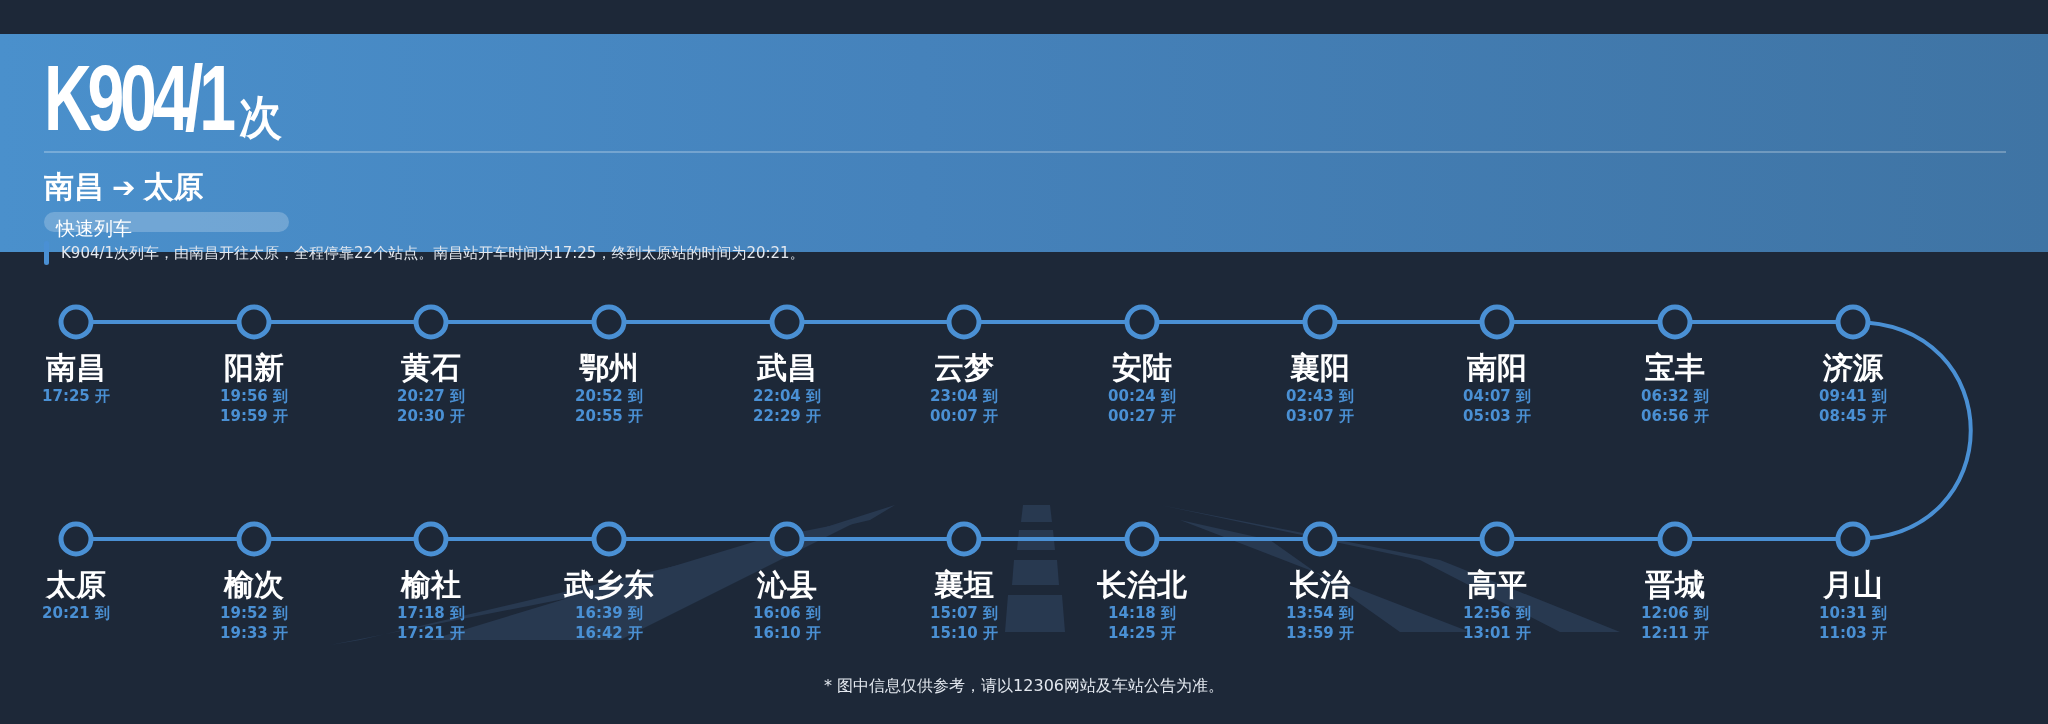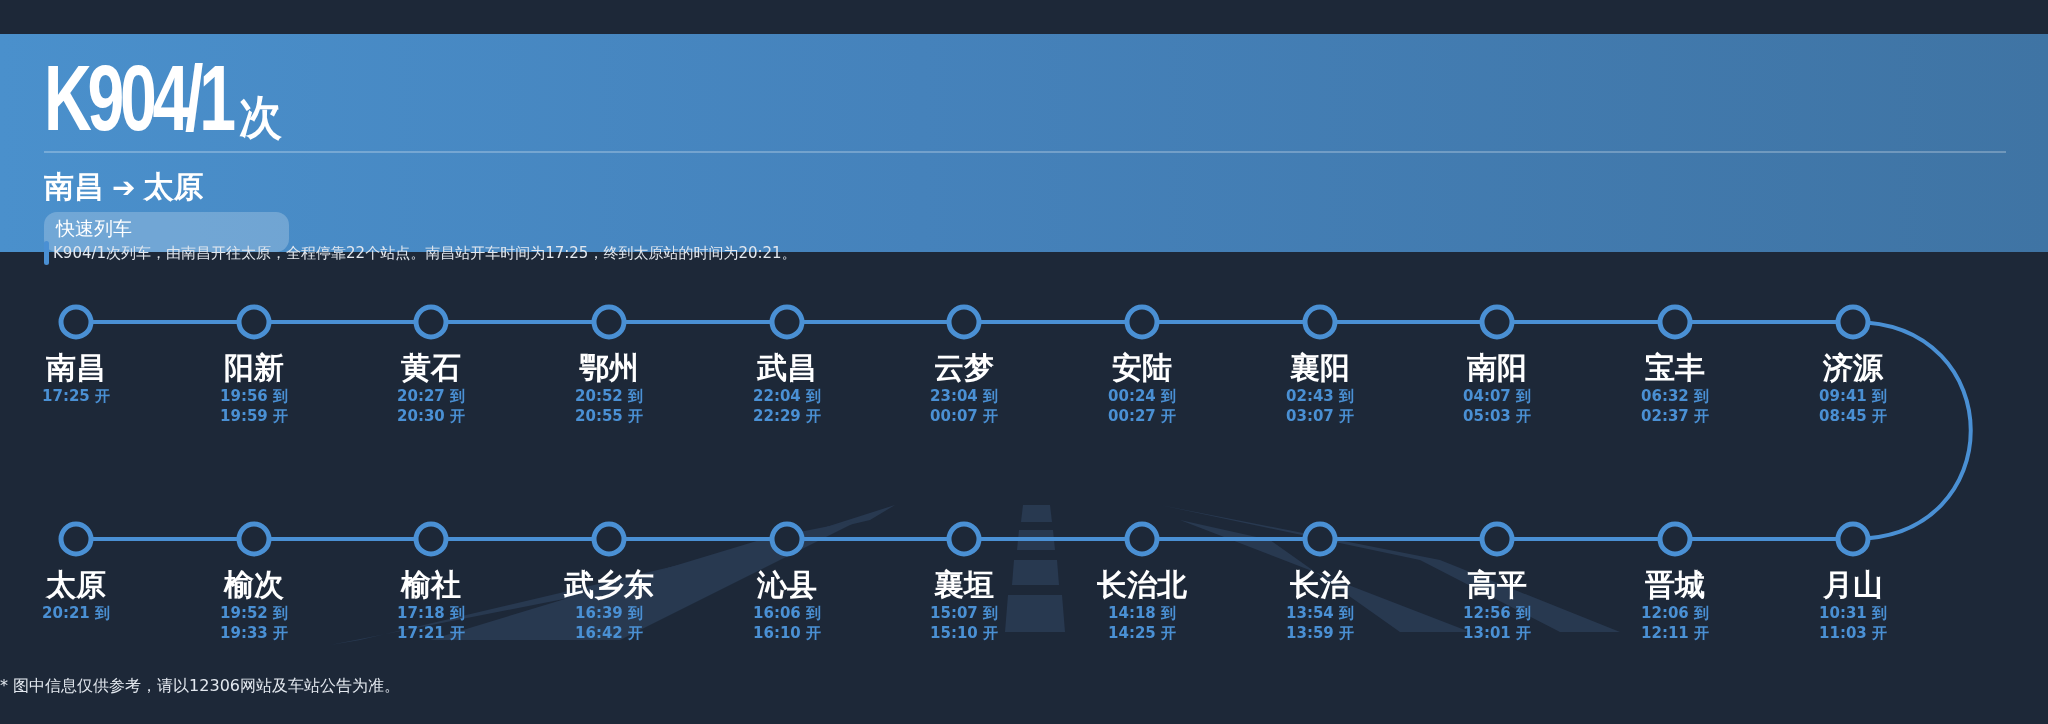--- a/index.html
+++ b/index.html
@@ -22,39 +22,39 @@
     display: flex; align-items: flex-end;
   }
   .train-no .suffix { font-size: 46px; letter-spacing: 0; margin-left: 10px; margin-bottom: 4px; transform: scaleX(1.3); transform-origin: left bottom; }
   .divider { position: absolute; left: 44px; top: 117px; width: 1962px; height: 2px; background: rgba(255,255,255,0.25); }
   .route {
     position: absolute; left: 44px; top: 133px; color: #fff; font-weight: bold; font-size: 30px;
     display: flex; align-items: center; gap: 8px;
   }
   .route .arrow { font-size: 28px; }
   .badge {
-    position: absolute; left: 44px; top: 178px; width: 245px; height: 40px;
+    position: absolute; left: 44px; top: 178px; width: 245px; height: 20px;
     background: rgba(255,255,255,0.22); border-radius: 13px;
     color: #fff; font-size: 19px; line-height: 32px; padding-left: 12px; box-sizing: border-box;
   }
   .desc {
     position: absolute; left: 44px; top: 241px; height: 24px;
-    display: flex; align-items: center; gap: 4px;
+    display: flex; align-items: center; gap: 12px;
   }
   .desc .bar { width: 5px; height: 24px; border-radius: 3px; background: #4a90d4; }
   .desc .text { color: #e3e8ef; font-size: 15px; }
   .watermark { position: absolute; left: 0; top: 0; }
   .route-svg { position: absolute; left: 0; top: 0; }
   .station {
     position: absolute; width: 160px; margin-left: -80px; text-align: center;
   }
   .station .name { color: #fff; font-weight: bold; font-size: 30px; line-height: 36px; }
   .station .time { color: #4a90d4; font-weight: bold; font-size: 15px; line-height: 20px; }
   .footer {
-    position: absolute; left: 0; top: 676px; width: 2048px; 
+    position: absolute; left: 0; top: 676px; width: 2048px; text-align: center;
     color: #e3e8ef; font-size: 16px;
   }
 </style>
 </head>
 <body>
 
 <div class="header">
   <div class="train-no">
     <span>K904/1</span>
     <span class="suffix">次</span>
@@ -159,21 +159,21 @@
     <div class="time">03:07 开</div>
   </div>
 <div class="station" style="left:1497px;top:350px">
     <div class="name">南阳</div>
     <div class="time">04:07 到</div>
     <div class="time">05:03 开</div>
   </div>
 <div class="station" style="left:1675px;top:350px">
     <div class="name">宝丰</div>
     <div class="time">06:32 到</div>
-    <div class="time">02:37 开</div>
+    <div class="time">06:56 开</div>
   </div>
 <div class="station" style="left:1853px;top:350px">
     <div class="name">济源</div>
     <div class="time">09:41 到</div>
     <div class="time">08:45 开</div>
   </div>
 
 <div class="station" style="left:76px;top:567px">
     <div class="name">太原</div>
     <div class="time">20:21 到</div>

